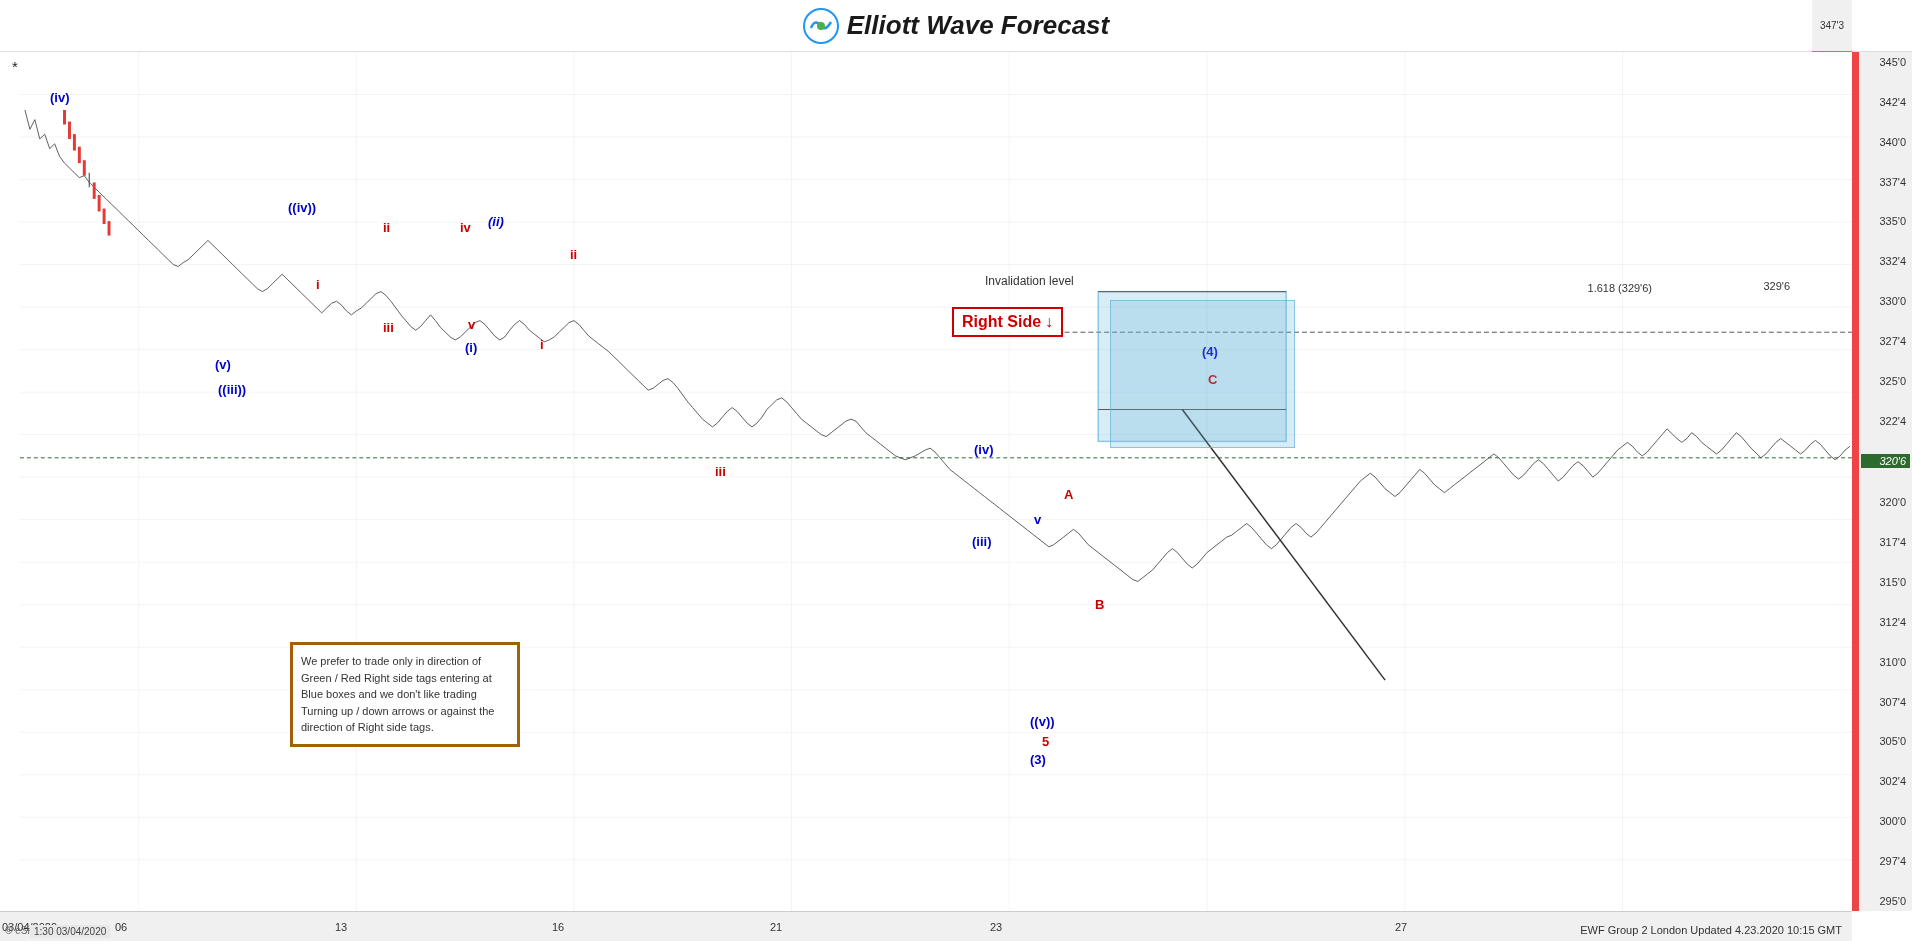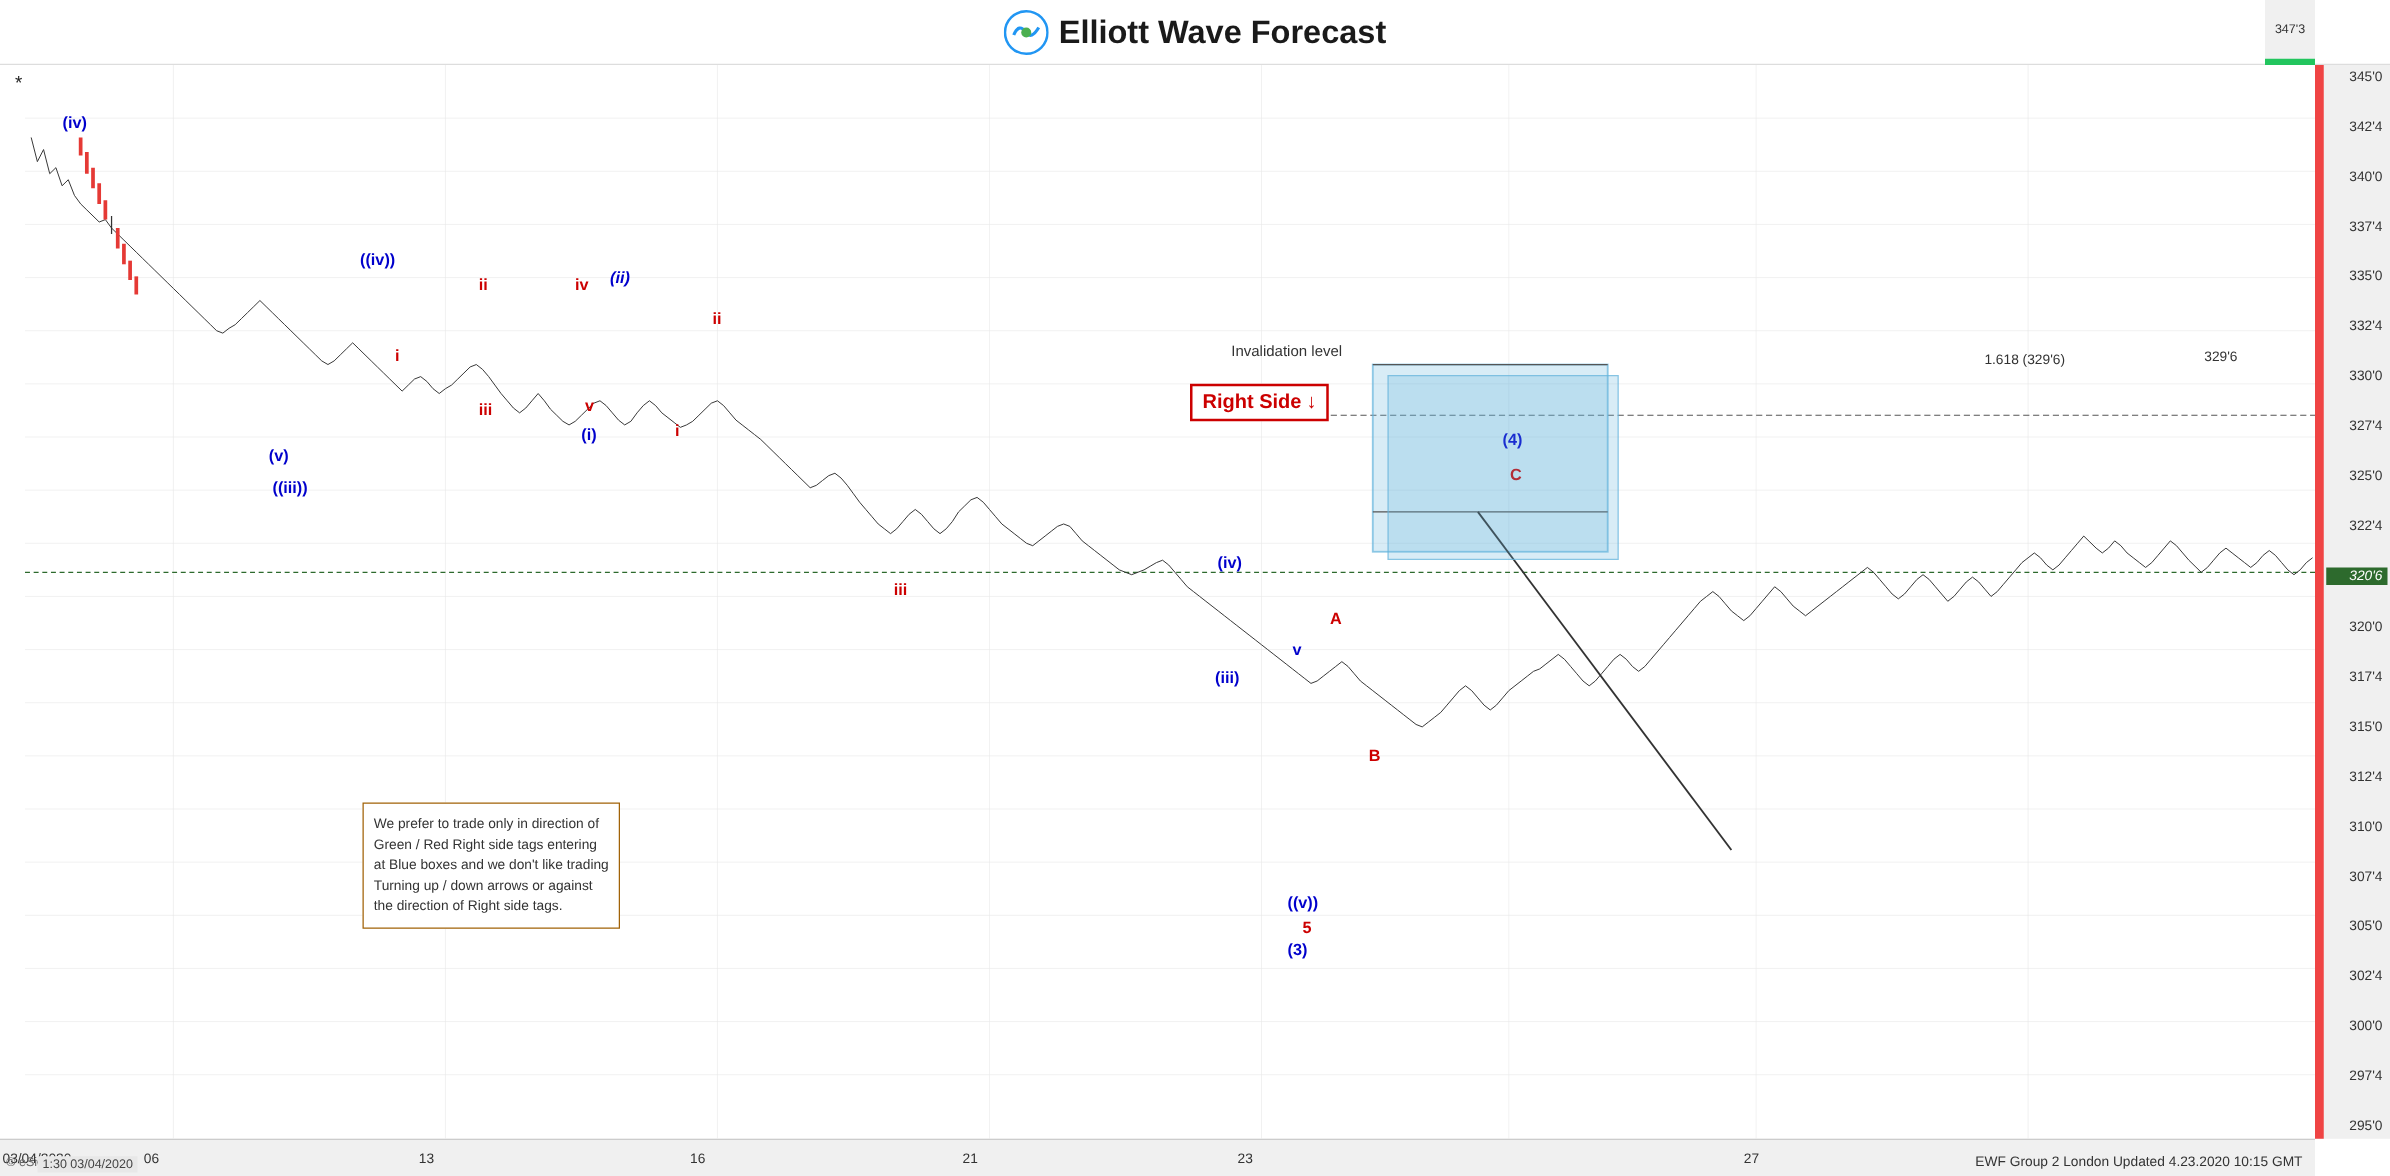--- a/index.html
+++ b/index.html
@@ -22,20 +22,21 @@
       position: absolute;
       top: 0;
       left: 0;
       right: 0;
       height: 52px;
       background: #ffffff;
       display: flex;
       align-items: center;
       justify-content: center;
       border-bottom: 1px solid #ddd;
+      font-style: italic;
     }
     #logo-area {
       display: flex;
       align-items: center;
       gap: 8px;
     }
     #logo-icon {
       width: 36px;
       height: 36px;
     }
@@ -126,26 +127,26 @@
     }
     
     #invalidation-text {
       position: absolute;
       font-size: 12px;
       color: #333;
     }
     
     #info-box {
       position: absolute;
-      border: 1px solid #a16207;
+      border: 3px solid #a16207;
       background: #fff;
       padding: 8px;
       font-size: 11px;
       color: #333;
-      width: 206px;
+      width: 230px;
       line-height: 1.5;
     }
     
     #footer-info {
       position: absolute;
       bottom: 5px;
       right: 70px;
       font-size: 11px;
       color: #333;
     }
@@ -162,21 +163,21 @@
       font-size: 11px;
       color: #333;
     }
     #corner-box {
       position: absolute;
       top: 0;
       right: 60px;
       width: 40px;
       height: 52px;
       background: #f0f0f0;
-      border-bottom: 5px solid #22c55e;
+      border-bottom: 1px solid #22c55e;
       display: flex;
       align-items: center;
       justify-content: center;
       font-size: 10px;
       color: #333;
     }
   </style>
 </head>
 <body>
 

